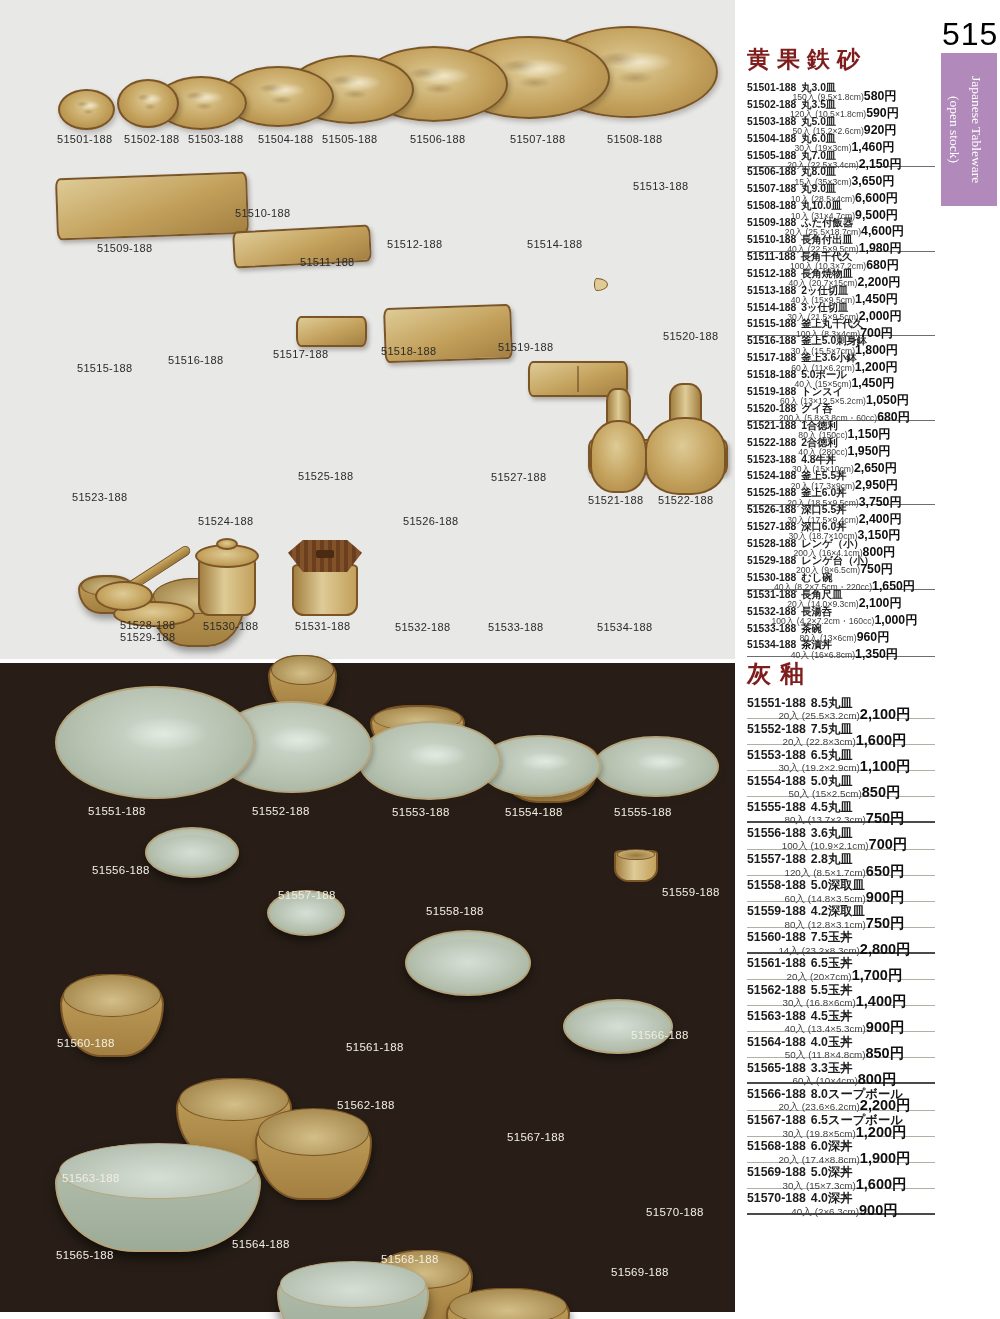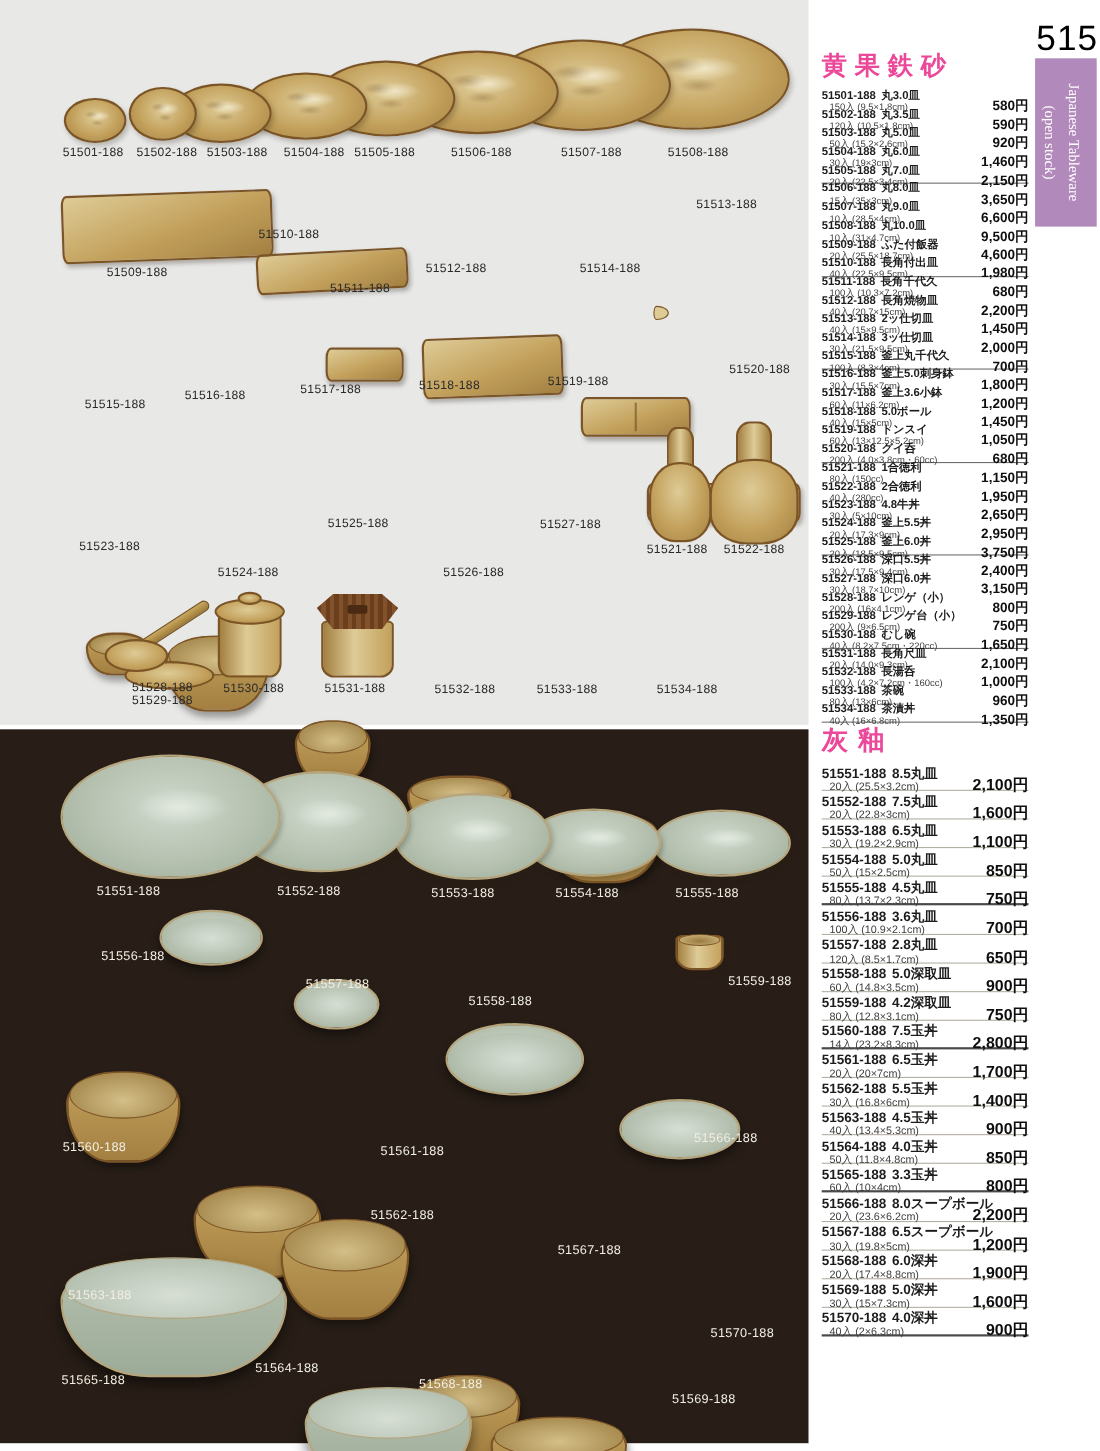--- a/index.html
+++ b/index.html
@@ -62,31 +62,31 @@
   .spout{position:absolute;background:var(--body1);border:1px solid var(--rim);border-radius:20% 80% 80% 20%/50% 50% 50% 50%}
 
   
   .glab{position:absolute;font-size:11px;letter-spacing:.3px;white-space:nowrap;color:#2a2a2a;pointer-events:auto}
   .g-cel .glab{color:#f1eee3;font-size:11.5px}
 
   
   .plist{position:absolute;left:747px;width:188px}
   .plist-top{top:48px}
   .plist-bot{top:661px}
-  .ptitle{font-family:"Liberation Serif",serif;font-weight:bold;color:#ec4899}
+  .ptitle{font-family:"Liberation Serif",serif;font-weight:bold;color:#7f1d1d}
   .plist-top .ptitle{font-size:23px;letter-spacing:7px;line-height:24px;margin-bottom:11px}
   .plist-bot .ptitle{font-size:24px;letter-spacing:9px;line-height:26px;margin-bottom:6px}
   .prow{position:relative;display:flex;flex-direction:column}
   .plist-top .prow{height:16.9px}
   .plist-bot .prow{height:26.1px;padding-top:3.5px;border-bottom:1px solid #b3afa5}
   .l1{display:flex;font-weight:bold;color:#1c1c1c;white-space:nowrap}
   .plist-top .l1{font-size:10.3px;line-height:10.3px}
   .plist-bot .l1{font-size:12.3px;line-height:12.5px}
   .pname{margin-left:5px}
-  .l2{display:flex;justify-content:space-between;align-items:baseline;padding-left:7px;color:#3e3e3e;white-space:nowrap}
+  .l2{display:flex;justify-content:center;align-items:baseline;padding-left:7px;color:#3e3e3e;white-space:nowrap}
   .plist-top .l2{font-size:8.6px;line-height:7.8px}
   .plist-bot .l2{font-size:9.8px;line-height:10.5px}
   .price{font-weight:bold;color:#0e0e0e}
   .plist-top .price{font-size:12.3px}
   .plist-bot .price{font-size:14.5px}
   .plist-top .prow[data-group-end="true"]{border-bottom:1px solid #6f6f6f}
   .plist-bot .prow[data-group-end="true"]{border-bottom:2px solid #4a4a4a}
 
   
   .page-num{position:absolute;left:942px;top:16px;font-size:32px;color:#000;letter-spacing:1px}
@@ -444,21 +444,21 @@
             <span class="price">1,050円</span>
           </div>
         </div>
 
         <div class="prow" data-group-end="true">
           <div class="l1">
             <span class="code">51520-188</span>
             <span class="pname">グイ呑</span>
           </div>
           <div class="l2">
-            <span class="spec">200入 (4.0×3.8cm・60cc)</span>
+            <span class="spec">200入 (5.8×3.8cm・60cc)</span>
             <span class="price">680円</span>
           </div>
         </div>
 
         <div class="prow">
           <div class="l1">
             <span class="code">51521-188</span>
             <span class="pname">1合徳利</span>
           </div>
           <div class="l2">
@@ -477,21 +477,21 @@
             <span class="price">1,950円</span>
           </div>
         </div>
 
         <div class="prow">
           <div class="l1">
             <span class="code">51523-188</span>
             <span class="pname">4.8牛丼</span>
           </div>
           <div class="l2">
-            <span class="spec">30入 (5×10cm)</span>
+            <span class="spec">30入 (15×10cm)</span>
             <span class="price">2,650円</span>
           </div>
         </div>
 
         <div class="prow">
           <div class="l1">
             <span class="code">51524-188</span>
             <span class="pname">釜上5.5丼</span>
           </div>
           <div class="l2">

